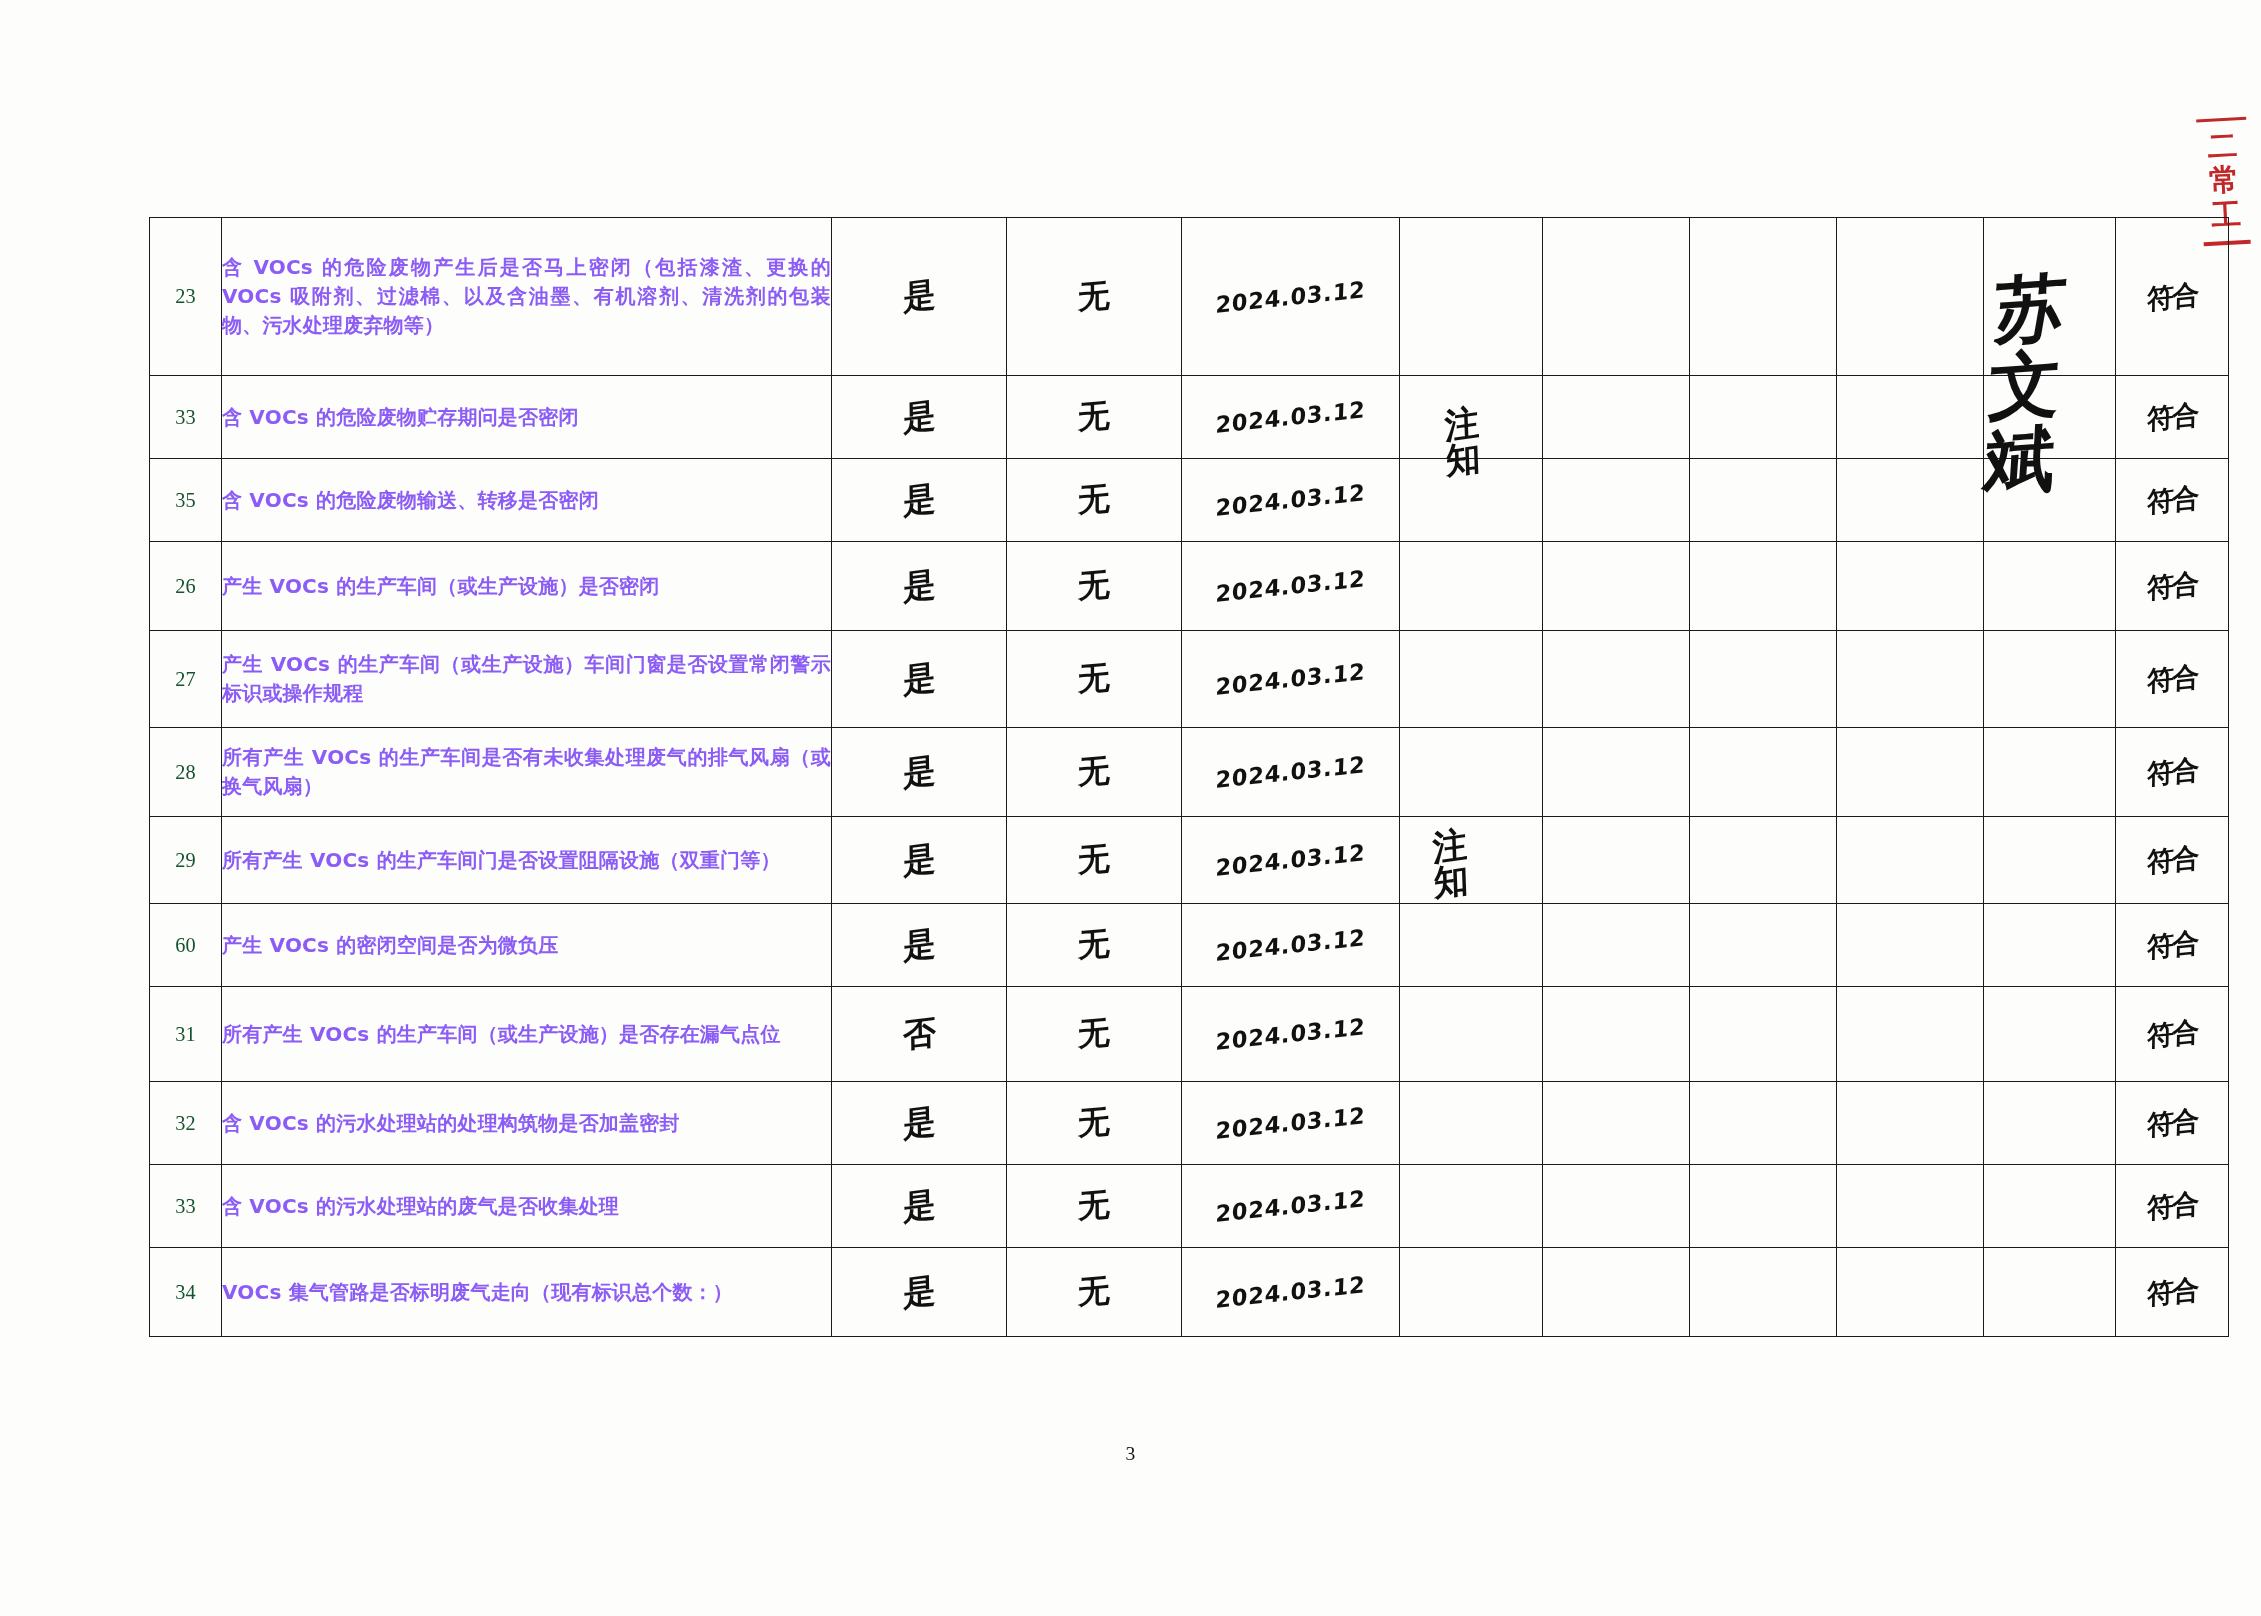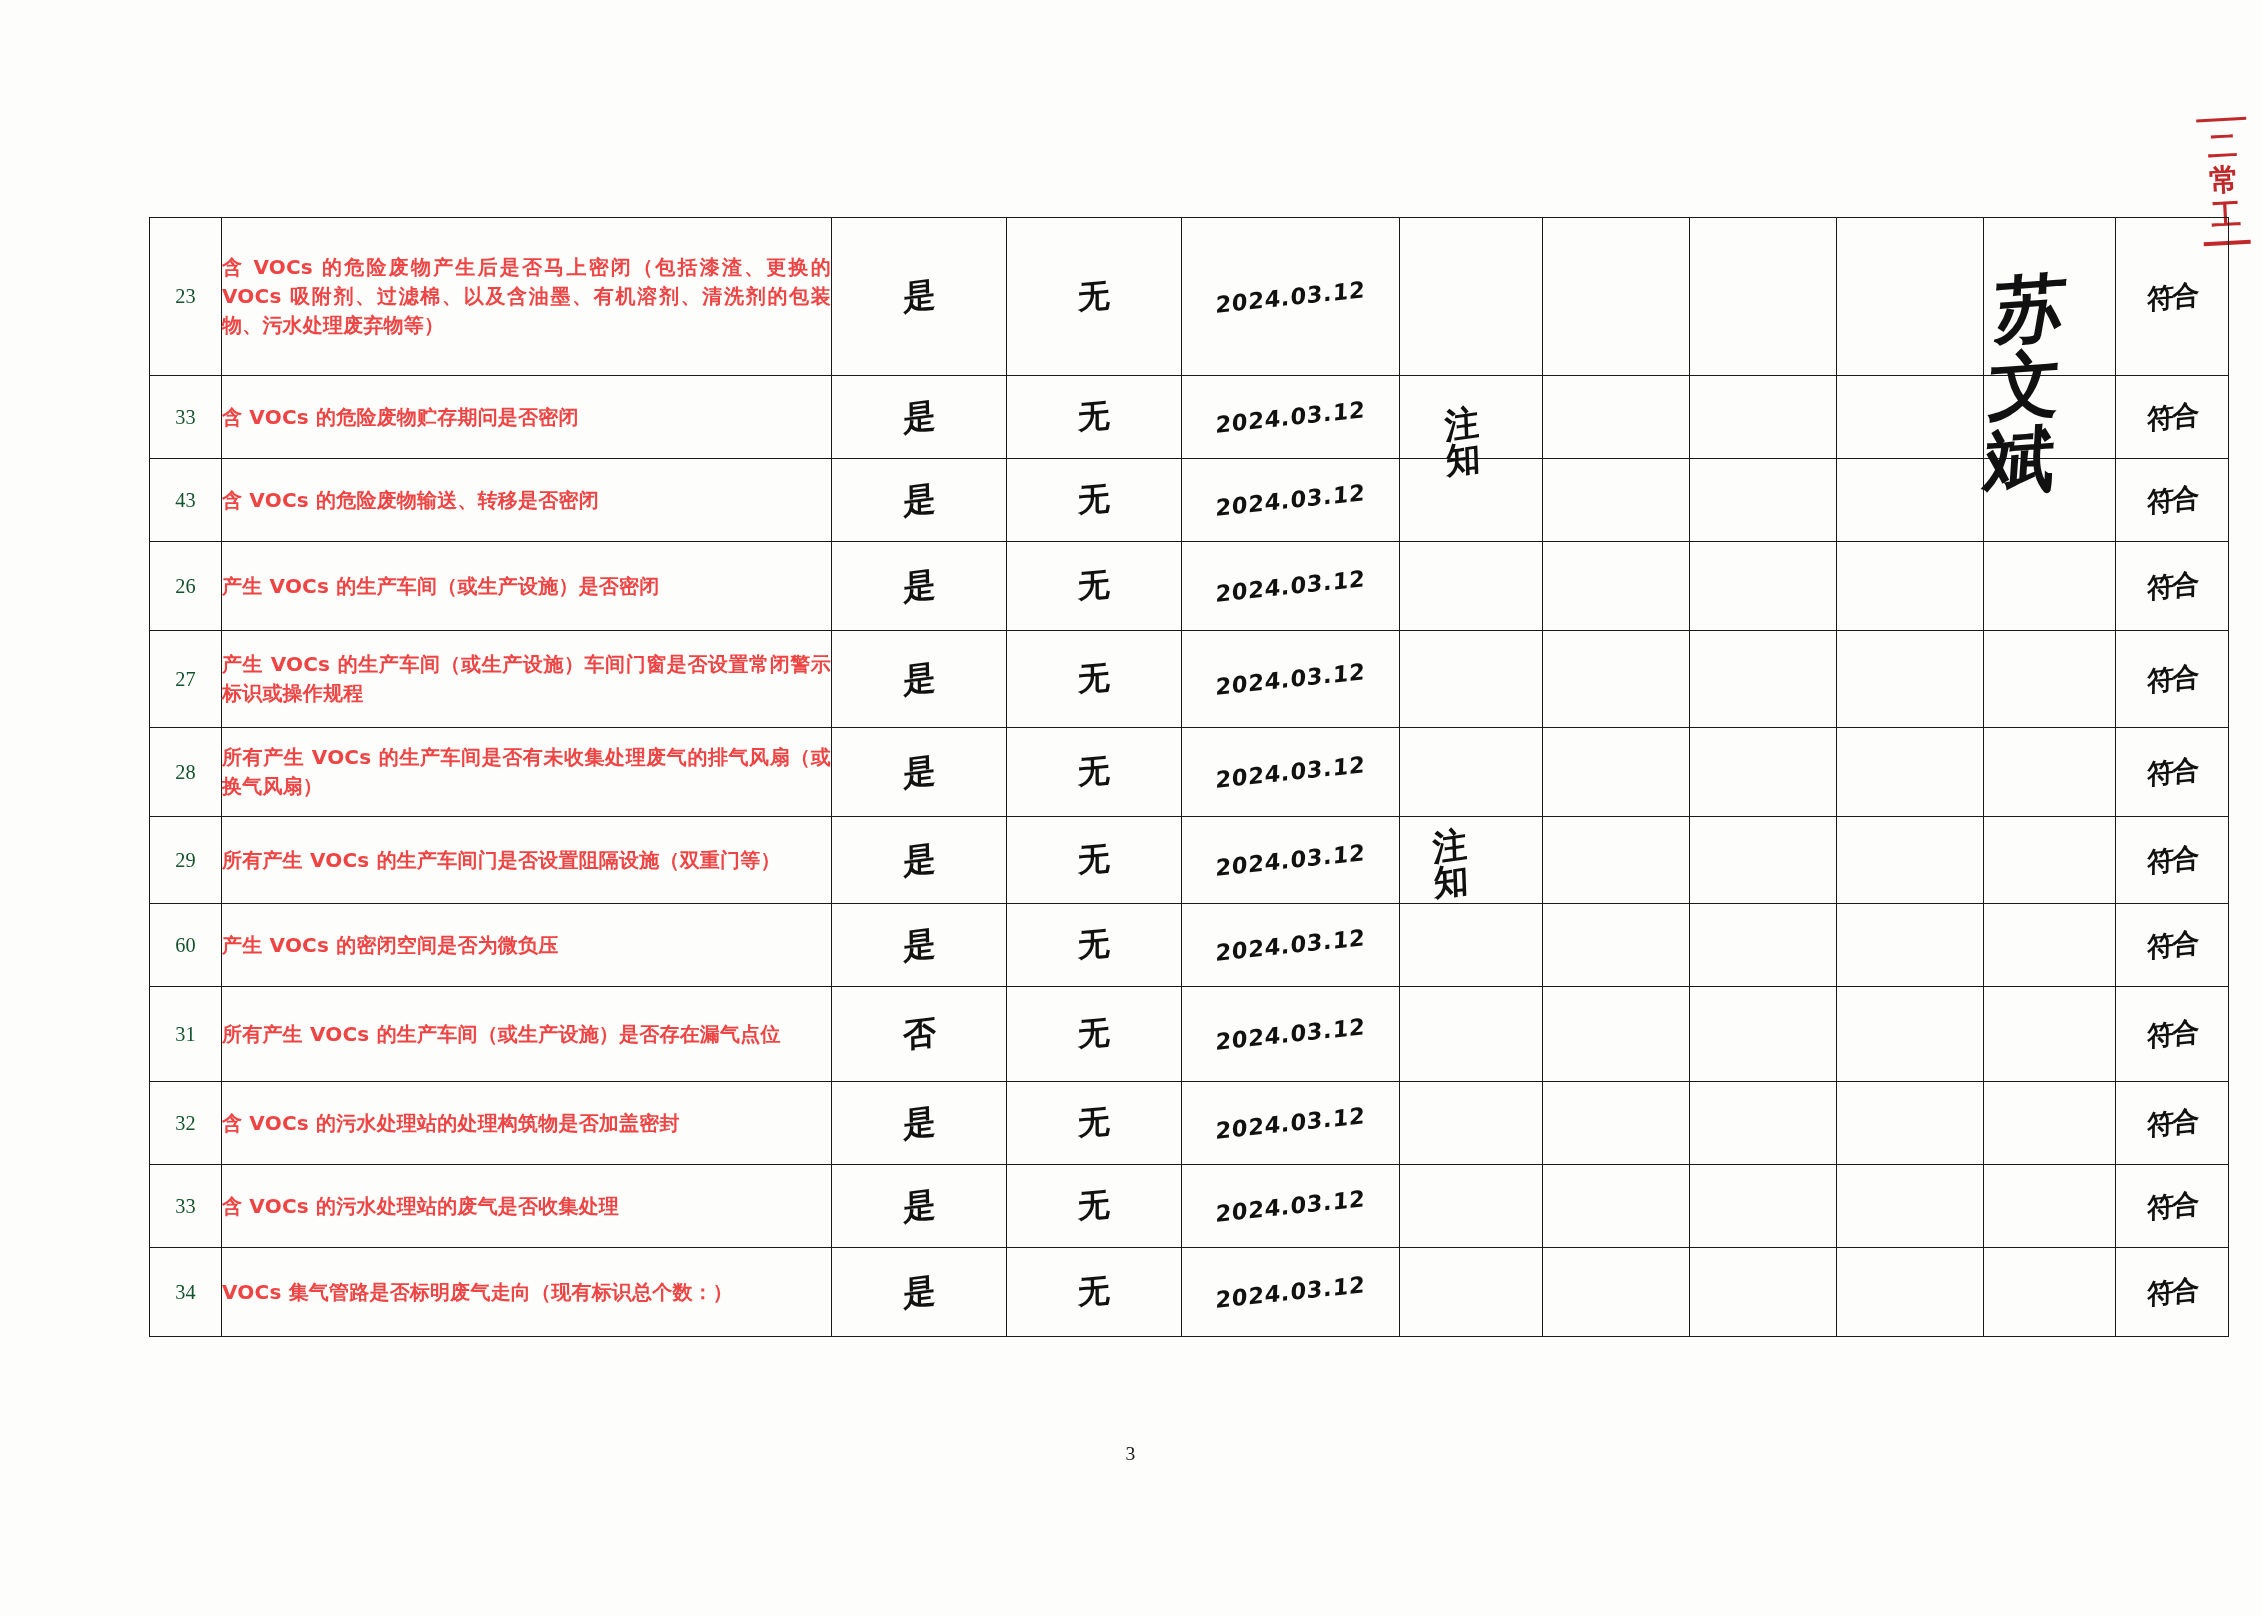--- a/index.html
+++ b/index.html
@@ -53,21 +53,21 @@
   .cell-no {
     text-align: center;
     font-size: 20.3px;
     color: #14532d;
     font-family: "Liberation Serif", serif;
   }
   .cell-item {
     padding: 9px 10.5px 9px 12px;
     font-size: 20px;
     line-height: 1.45;
-    color: #ef4444;
+    color: #8b5cf6;
     font-family: "DejaVu Sans", sans-serif;
     font-weight: 600;
     letter-spacing: 0.2px;
     text-align: justify;
   }
 
   
   .hand {
     font-family: "DejaVu Serif", serif;
     color: #111111;
@@ -298,21 +298,21 @@
               <span class="hand hand-no"></span>
             </div>
           </td>
           <td>
             <div class="hand-wrap">
               <span class="hand hand-result">符合</span>
             </div>
           </td>
         </tr>
         <tr style="height: 83px;">
-          <td class="cell-no">43</td>
+          <td class="cell-no">35</td>
           <td class="cell-item">含 VOCs 的危险废物输送、转移是否密闭</td>
           <td>
             <div class="hand-wrap">
               <span class="hand hand-yes">是</span>
             </div>
           </td>
           <td>
             <div class="hand-wrap">
               <span class="hand hand-no">无</span>
             </div>

